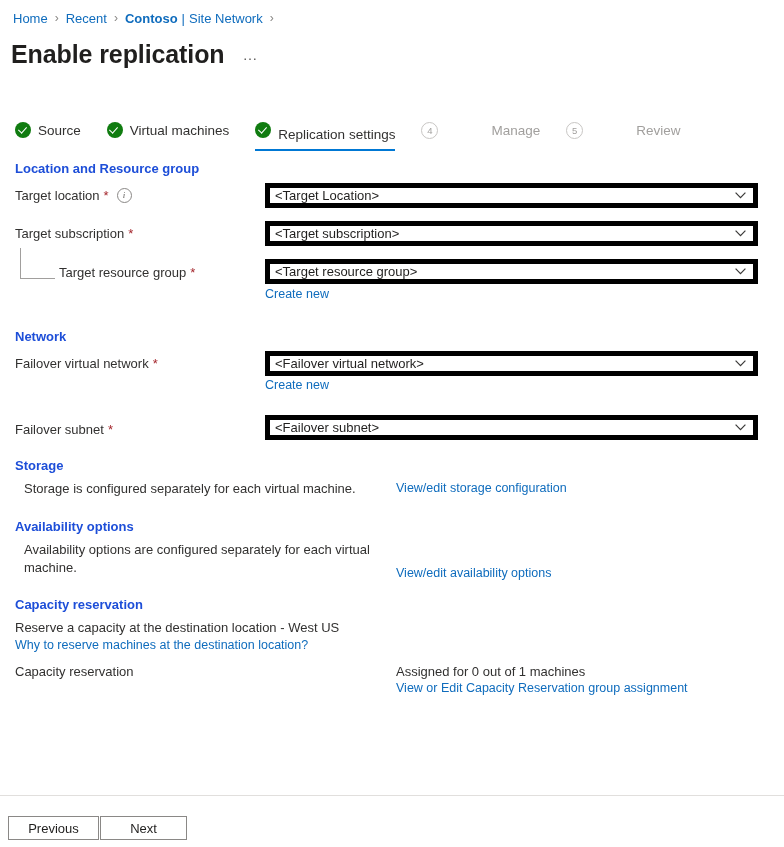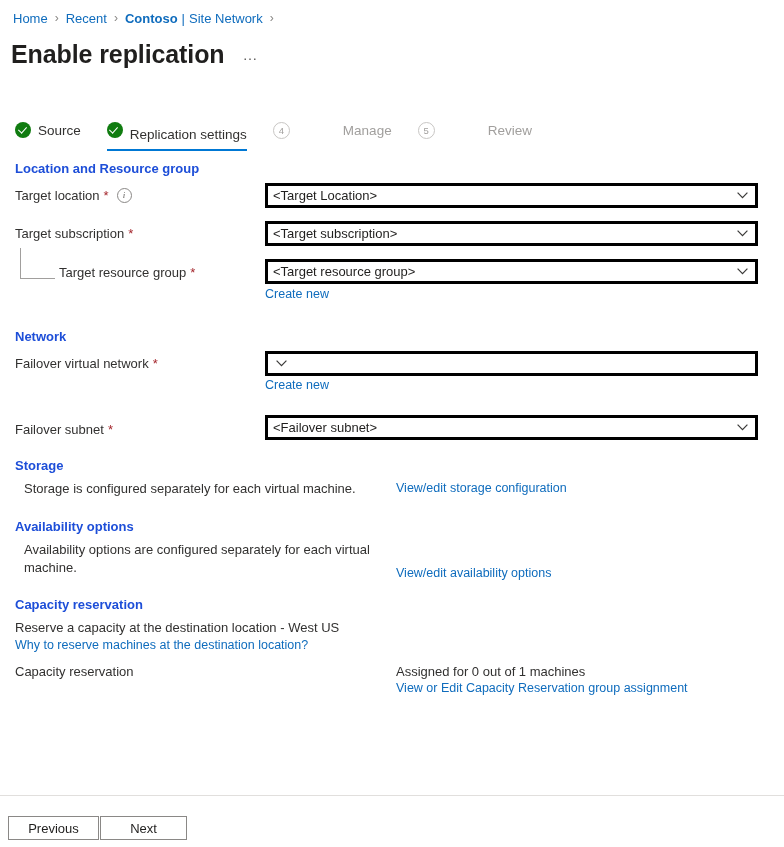--- a/index.html
+++ b/index.html
@@ -181,21 +181,21 @@
     font-style: italic;
     cursor: pointer;
   }
 
   .dropdown {
     position: absolute;
     left: 265px;
     width: 493px;
     height: 25px;
     box-sizing: border-box;
-    border: 3px solid #000000;
+    border: 5px solid #000000;
     background: #ffffff;
     display: flex;
     align-items: center;
     cursor: pointer;
   }
   .dropdown .val {
     padding-left: 5px;
     font-size: 13px;
     color: #201f1e;
     flex: 1 1 auto;
@@ -280,20 +280,24 @@
   <span class="ellipsis-btn">…</span>
 </div>
 
 <div class="tabs">
 
   <div class="tab">
     <span class="chk"></span>
     <span class="lbl">Source</span>
   </div>
 
+  <div class="tab">
+    <span class="chk"></span>
+    <span class="lbl">Virtual machines</span>
+  </div>
 
   <div class="tab active">
     <span class="chk"></span>
     <span class="lbl">Replication settings</span>
     <span class="underline"></span>
   </div>
 
   <div class="tab disabled">
     <span class="num">4</span>
     <span class="lbl">Manage</span>
@@ -351,20 +355,21 @@
 </div>
 <div class="link" style="left:265px; top:287px;">Create new</div>
 
 <div class="sec-head" style="top:329px;">Network</div>
 
 <div class="f-label" style="top:356px;justify-content:space-between;">
   <span>Failover virtual network</span>
   <span class="req">*</span>
 </div>
 <div class="dropdown" style="top:351px;">
+  <span class="val">&lt;Failover virtual network&gt;</span>
   <span class="chevron">
     <svg width="11" height="7" viewBox="0 0 11 7">
         <path d="M0.6 0.6 L5.5 5.6 L10.4 0.6" stroke="#3b3a39" stroke-width="1.2" fill="none"></path>
       </svg>
   </span>
 </div>
 <div class="link" style="left:265px; top:378px;">Create new</div>
 
 <div class="f-label" style="top:422px;">
   <span>Failover subnet</span>

